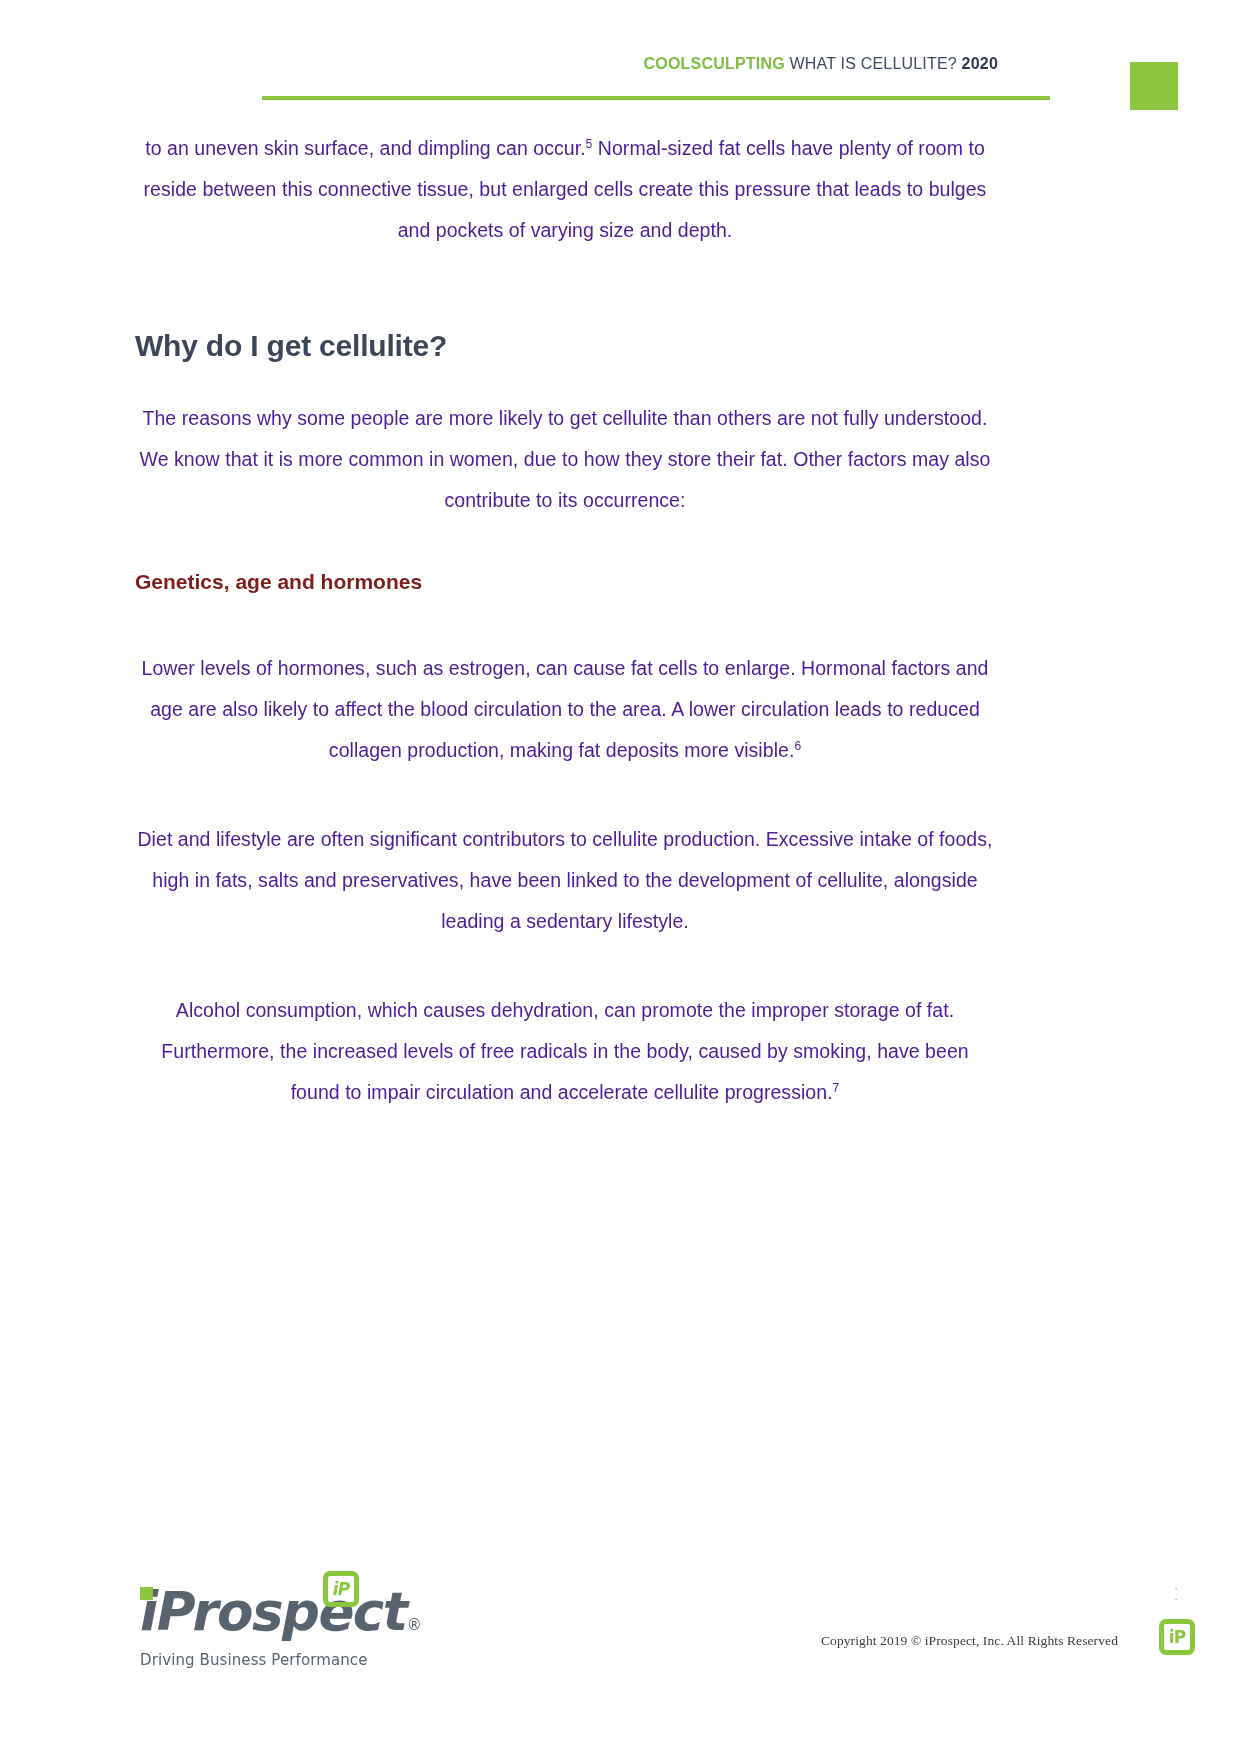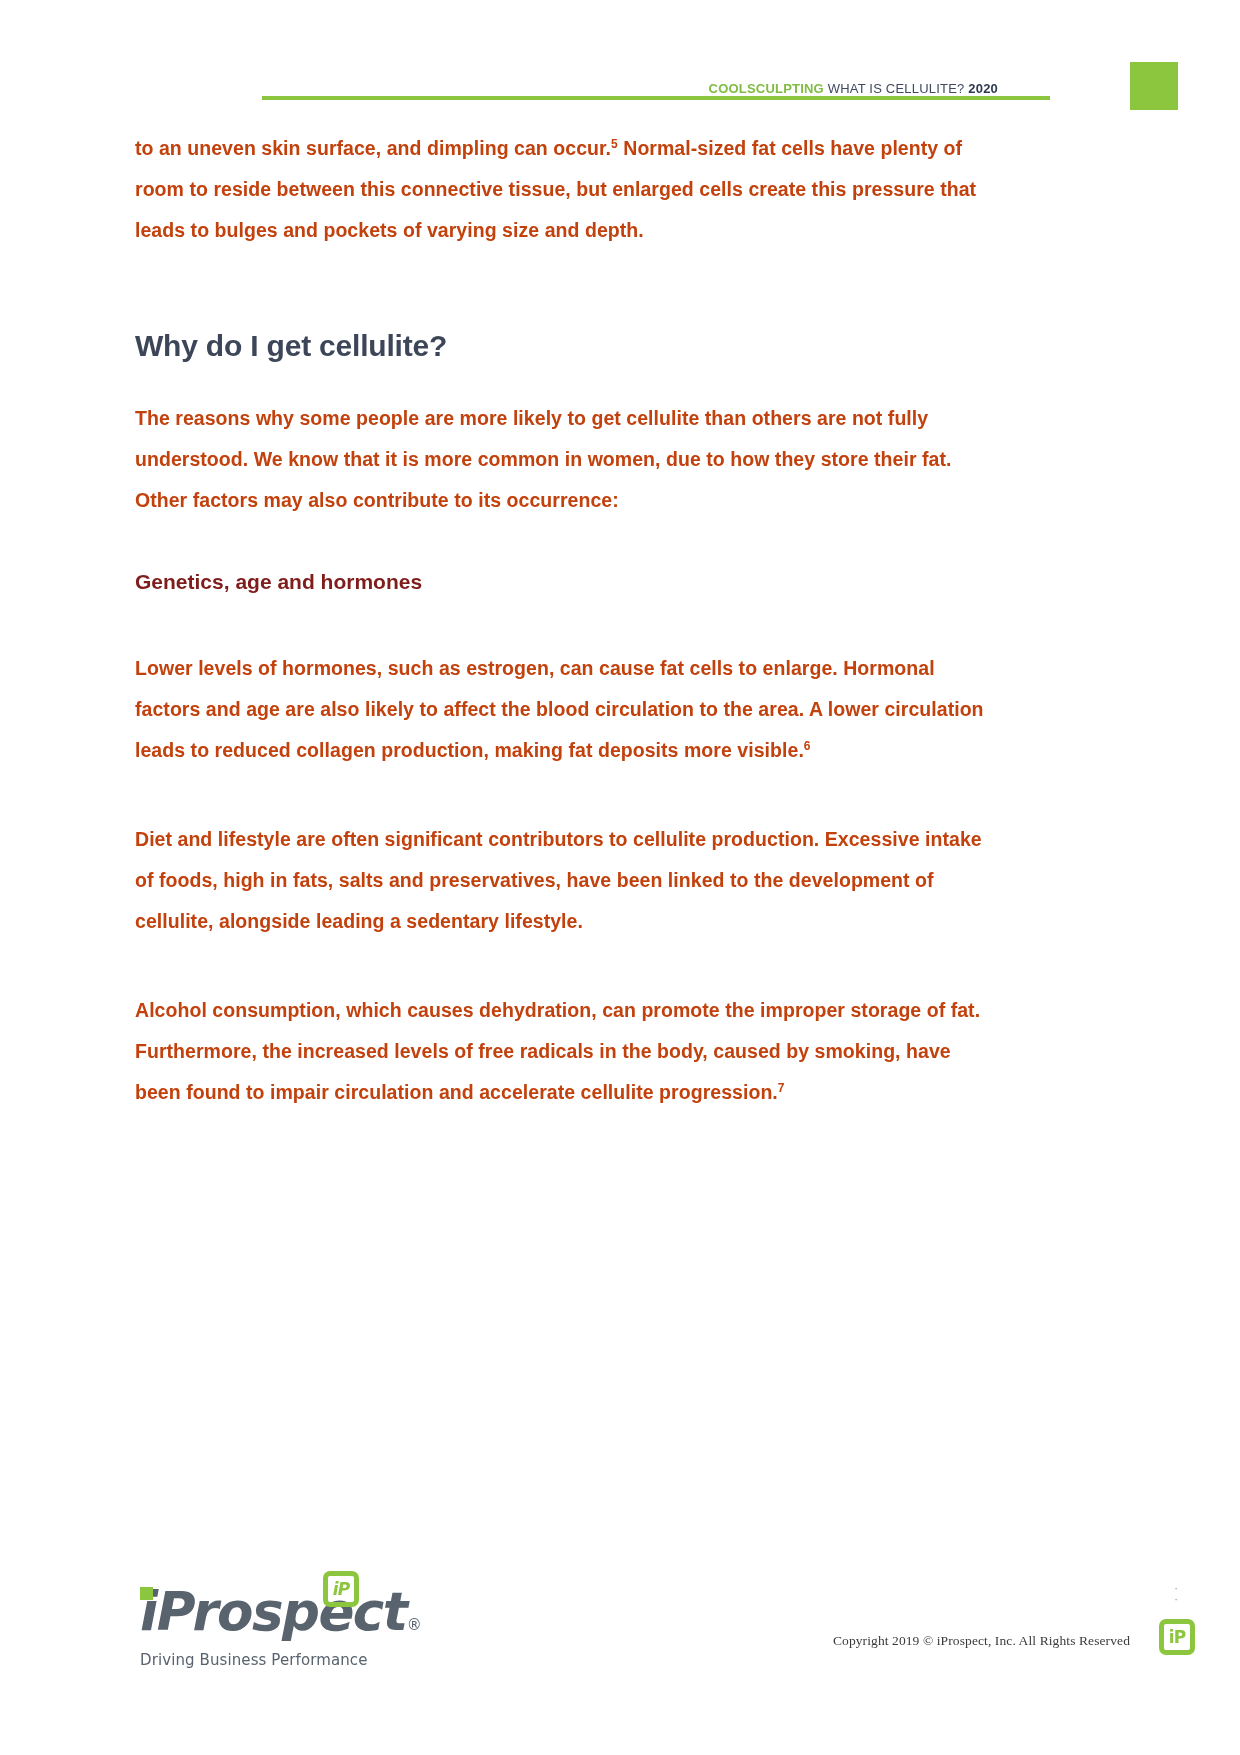--- a/index.html
+++ b/index.html
@@ -27,22 +27,22 @@
   .header {
     position: absolute;
     top: 0;
     left: 0;
     width: 1240px;
     height: 115px;
   }
   .header-text {
     position: absolute;
     right: 242px;
-    top: 82px;
-    font-size: 13px;
+    top: 56px;
+    font-size: 16px;
     letter-spacing: 0.2px;
     white-space: nowrap;
     line-height: 1;
   }
   .hdr-brand {
     color: #7fbc42;
     font-weight: bold;
   }
   .hdr-title {
     color: #3f4a60;
@@ -73,24 +73,25 @@
   .content {
     position: absolute;
     left: 135px;
     top: 128px;
     width: 860px;
   }
 
   p.body-text {
     font-size: 19.5px;
     line-height: 41px;
-    color: #c2410c;
+    color: #4c1d95;
     margin: 0 0 0 0;
-    font-weight: bold;
+    font-weight: normal;
     letter-spacing: 0.05px;
+    text-align: center;
   }
   p.body-text sup {
     font-size: 12px;
     vertical-align: super;
     line-height: 0;
   }
 
   .spacer-sm { height: 34px; }
   .spacer-md { height: 48px; }
   .spacer-lg { height: 62px; }
@@ -182,21 +183,21 @@
   .logo-tagline {
     margin-top: 10px;
     font-size: 15px;
     color: #58636e;
     letter-spacing: 0.1px;
     font-family: "DejaVu Sans", sans-serif;
   }
 
   .copyright-block {
     position: absolute;
-    right: 110px;
+    right: 122px;
     top: 78px;
     font-family: "Liberation Serif", serif;
     font-size: 13.5px;
     color: #3b3b3b;
     white-space: nowrap;
     letter-spacing: 0.1px;
   }
 
   .footer-mark {
     position: absolute;

